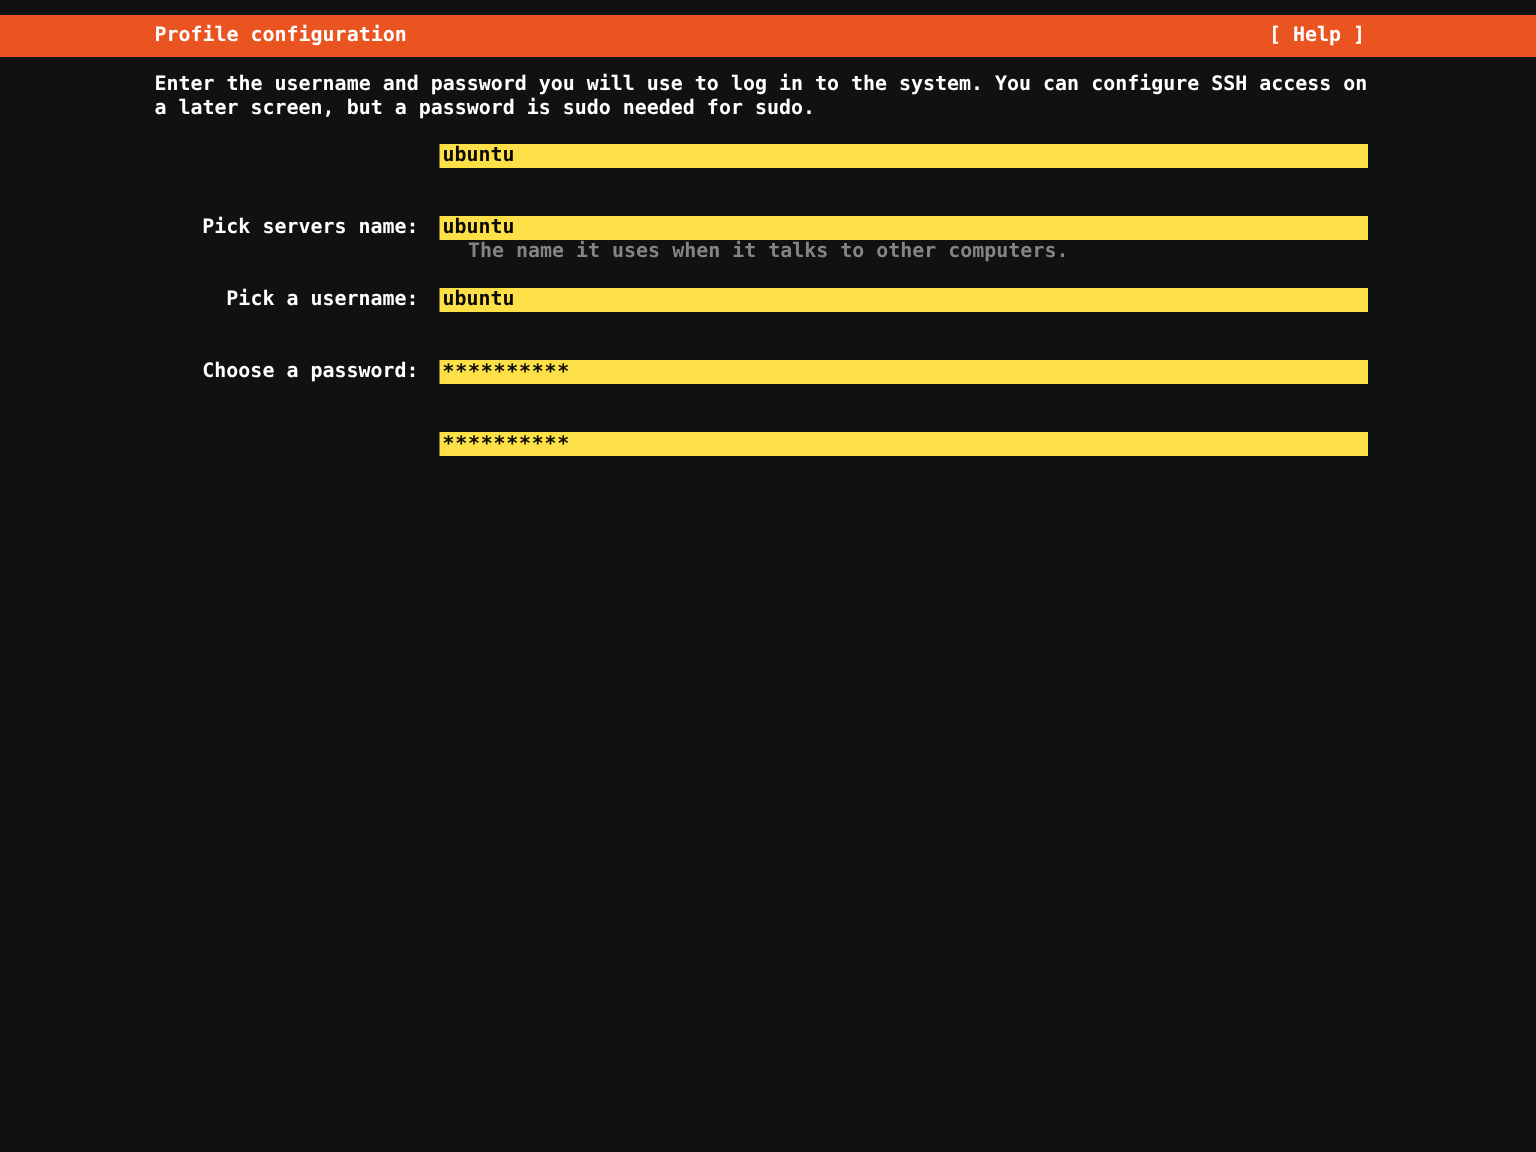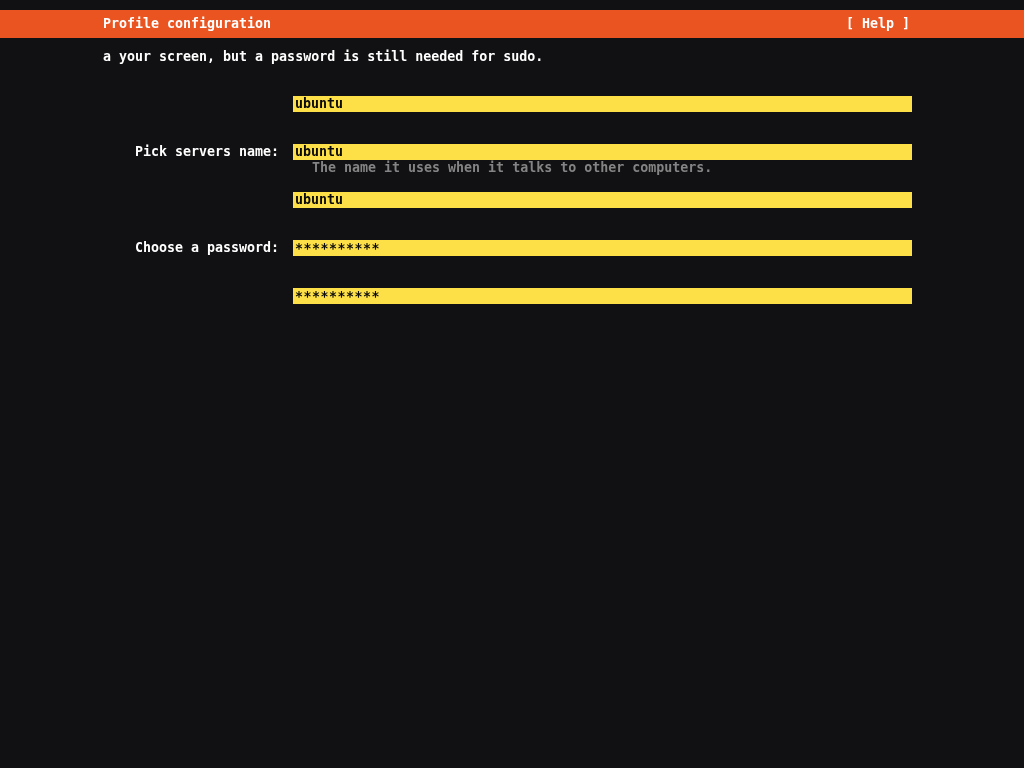--- a/index.html
+++ b/index.html
@@ -85,37 +85,39 @@
 <body>
 
 <div class="screen">
 
   <div class="topbar">
     <span class="title">Profile configuration</span>
     <span class="help-btn">[ Help ]</span>
   </div>
 
   <div class="intro">
-    <div>a your screen, but a password is still needed for sudo.</div>
+    <div>Enter the username and password you will use to log in to the system. You can configure SSH access on</div>
+    <div>a later screen, but a password is sudo needed for sudo.</div>
   </div>
 
   <div class="form-area">
 
     <div class="row" style="top:96px">
       <div class="finput"><span>ubuntu</span></div>
     </div>
 
     <div class="row" style="top:144px">
       <div class="flabel">Pick servers name:</div>
       <div class="finput"><span>ubuntu</span></div>
     </div>
 
     <div class="hint">The name it uses when it talks to other computers.</div>
 
     <div class="row" style="top:192px">
+      <div class="flabel">Pick a username:</div>
       <div class="finput"><span>ubuntu</span></div>
     </div>
 
     <div class="row" style="top:240px">
       <div class="flabel">Choose a password:</div>
       <div class="finput pwd"><span>**********</span></div>
     </div>
 
     <div class="row" style="top:288px">
       <div class="finput pwd"><span>**********</span></div>

